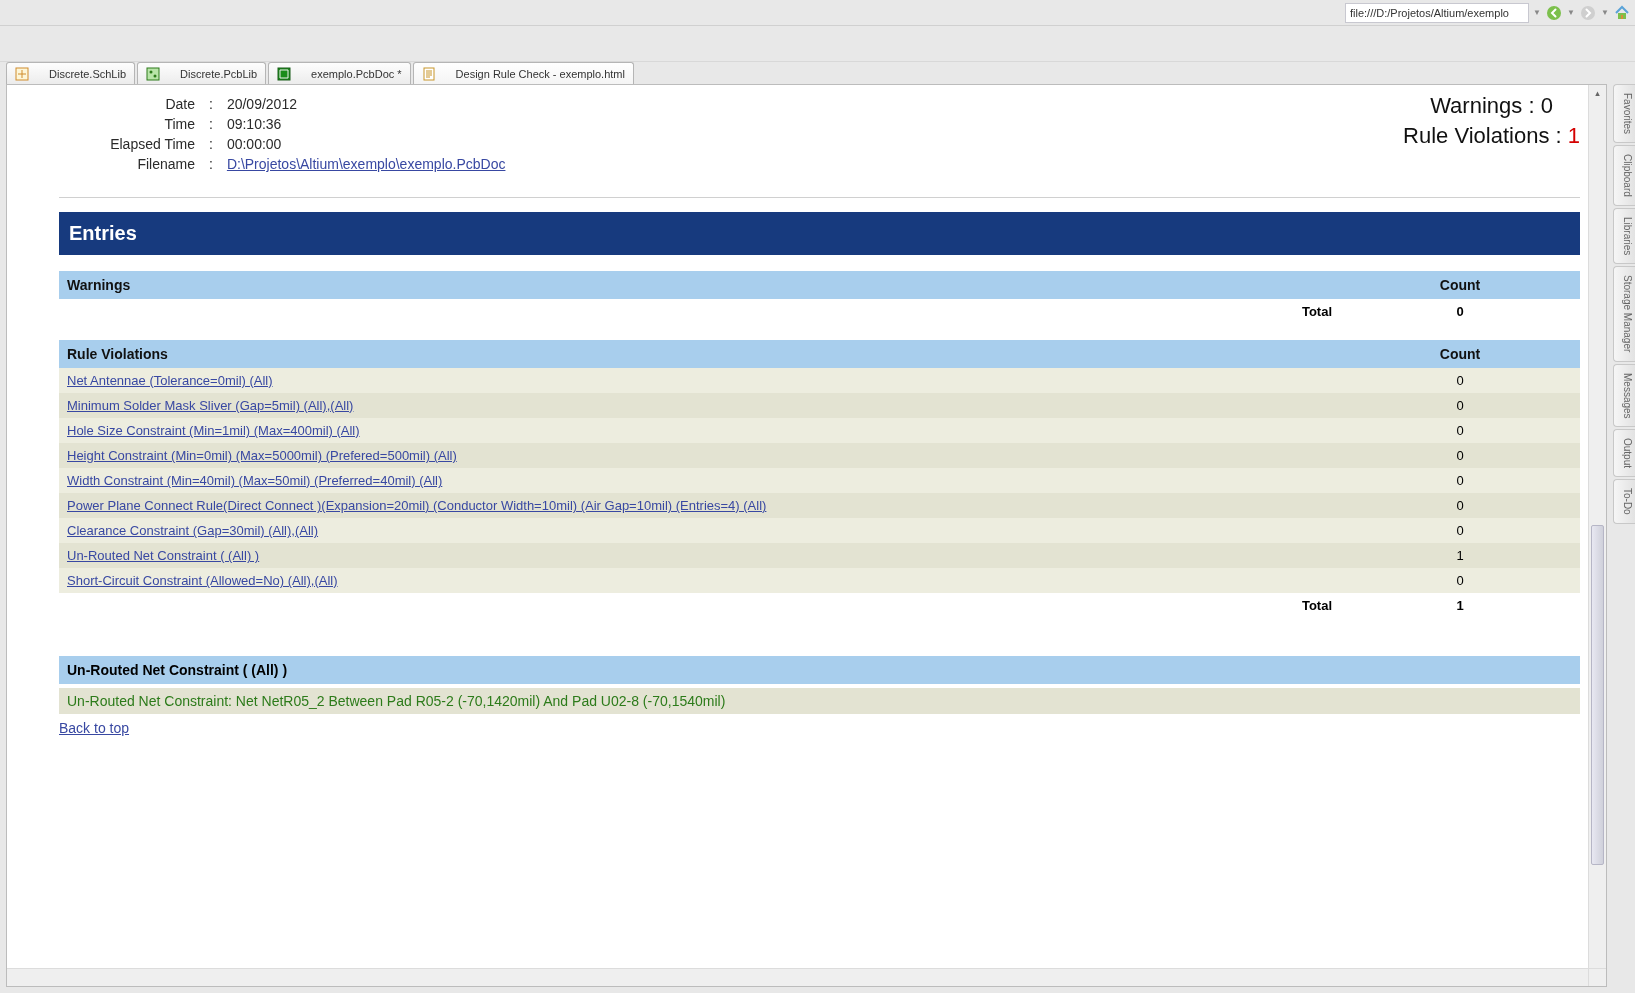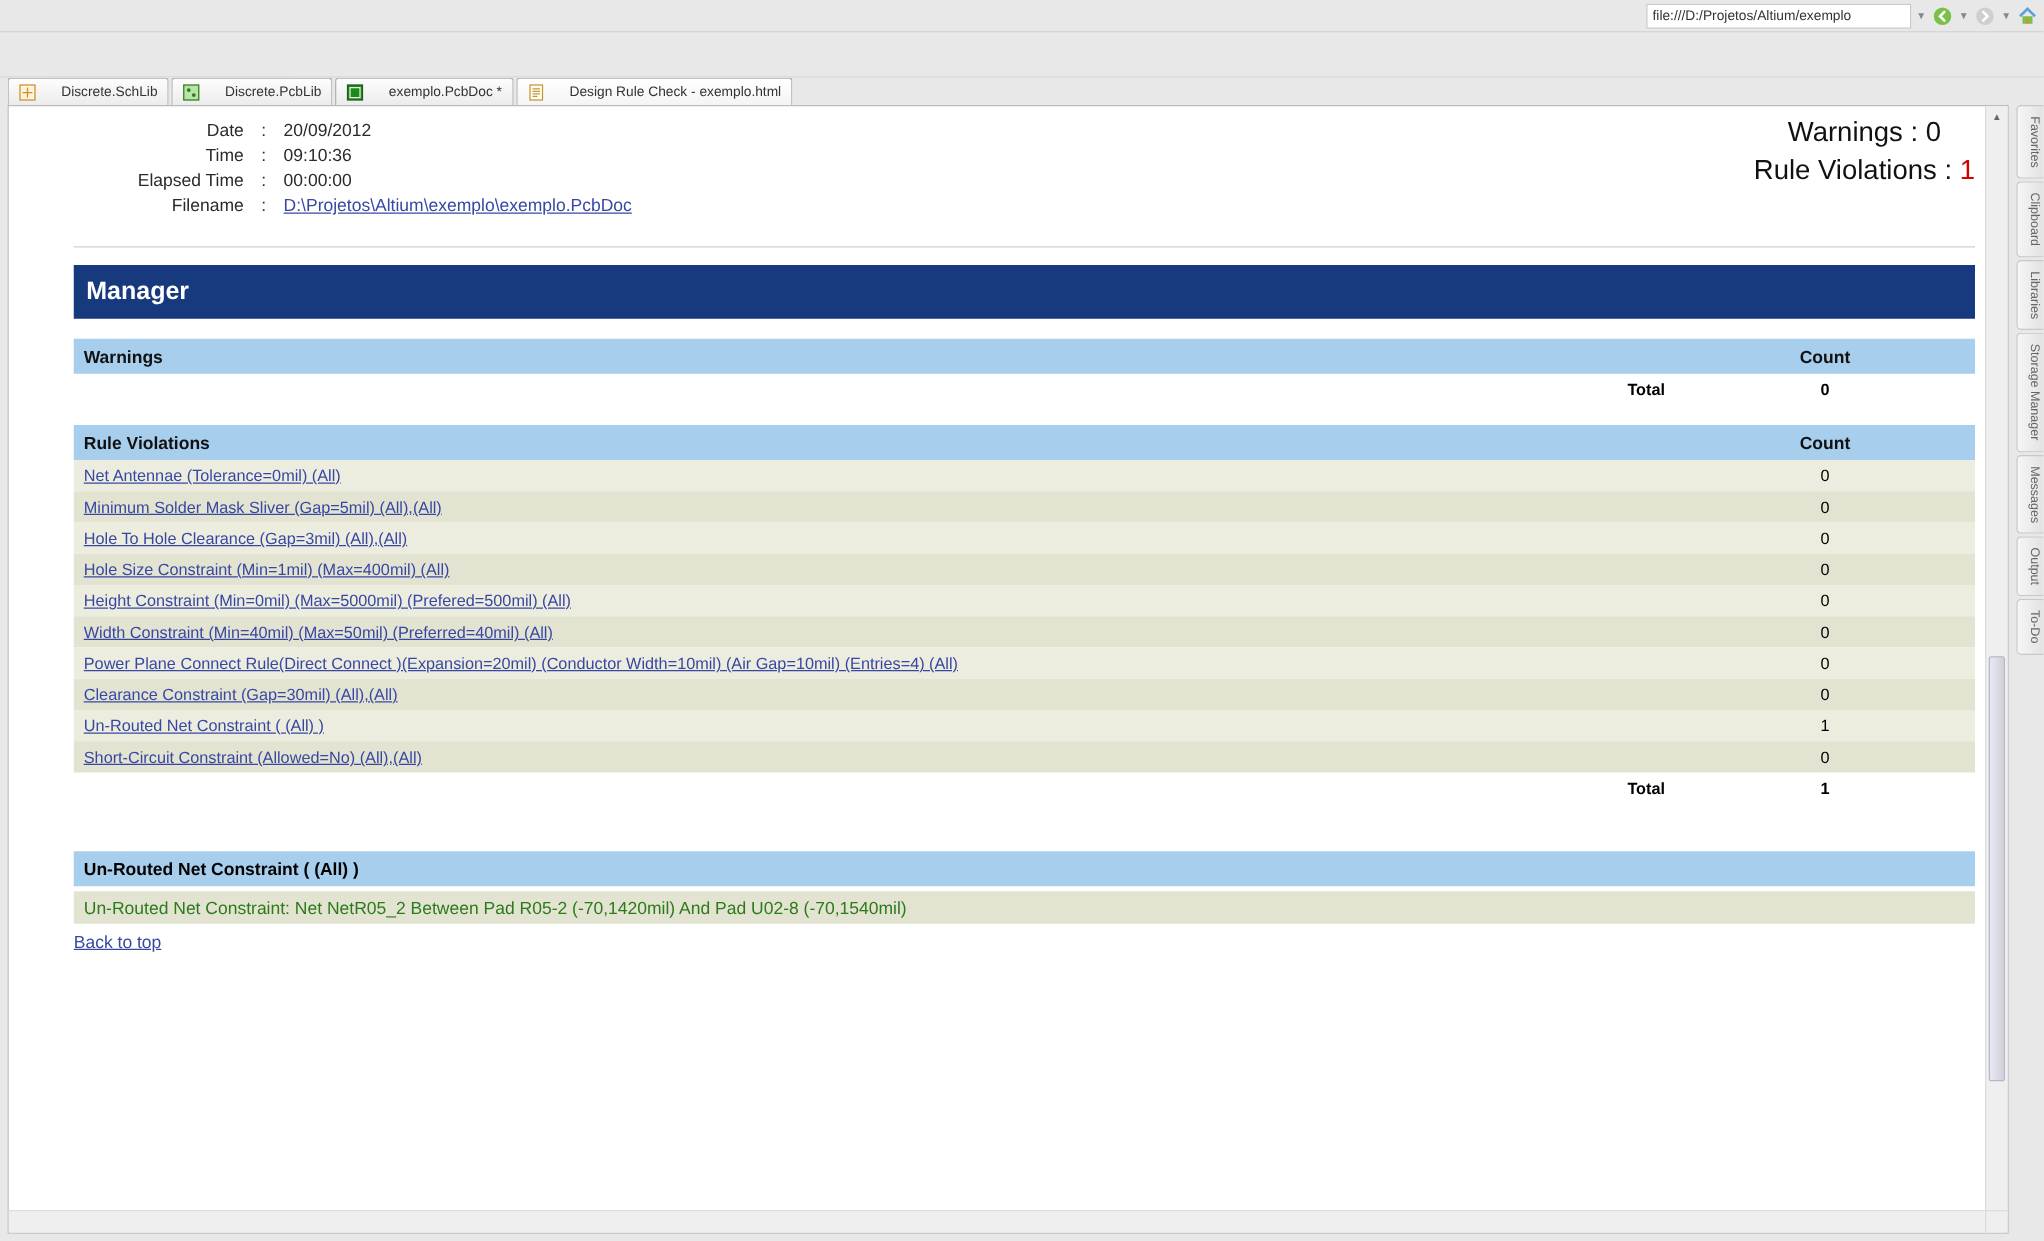--- a/index.html
+++ b/index.html
@@ -2,21 +2,21 @@
 <html><head>
 <meta charset="utf-8">
 <style>
 * { box-sizing: border-box; margin: 0; padding: 0; }
 html, body { width: 100%; height: 100%; background: #e8e8e8; font-family: Verdana, Tahoma, sans-serif; font-size: 12px; overflow: hidden; }
 
 .outer { width: 1635px; height: 993px; position: relative; background: #e8e8e8; }
 
 
 .addressbar { position: absolute; top: 0; left: 0; right: 0; height: 26px; display: flex; justify-content: flex-end; align-items: center; padding-right: 4px; gap: 4px; border-bottom: 1px solid #d0d0d0;}
-.address-input { width: 212px; height: 20px; background: #fff; border: 1px solid #c8c8d0; font-size: 11px; padding: 0 4px; color: #333; }
+.address-input { width: 184px; height: 20px; background: #fff; border: 1px solid #c8c8d0; font-size: 11px; padding: 0 4px; color: #333; }
 .nav-btn { width: 18px; height: 18px; display: flex; align-items:center; justify-content:center; border-radius:50%; }
 .nav-back svg, .nav-fwd svg { width:16px; height:16px; }
 .nav-caret { width: 8px; height: 18px; display:flex; align-items:center; justify-content:center; font-size:8px; color:#888; }
 .home-icon { width:18px; height:18px; display:flex; align-items:center; justify-content:center;}
 .home-icon svg { width:16px; height:16px; }
 
 
 .toolbar-strip { position: absolute; top: 26px; left: 0; right:0; height: 36px; background: #e8e8e8; border-bottom: 1px solid #d8d8d8;}
 
 
@@ -192,21 +192,21 @@
             <div class="stat-rv">
               <span>Rule Violations :</span>
               <span class="stat-rv-value">1</span>
             </div>
           </div>
         </div>
       </div>
 
       <hr class="hr">
 
-      <div class="summary-bar">Manager</div>
+      <div class="summary-bar">Entries</div>
 
       <table class="section-table">
         <tbody>
             <tr>
           <th>Warnings</th>
           <th class="count">Count</th>
         </tr>
         <tr>
           <td class="total-label">Total</td>
           <td class="total-val">0</td>
@@ -219,24 +219,20 @@
             <tr>
           <th>Rule Violations</th>
           <th class="count">Count</th>
         </tr>
         <tr class="data">
               <td><a>Net Antennae (Tolerance=0mil) (All)</a></td>
               <td class="count-cell">0</td>
             </tr>
         <tr class="data">
               <td><a>Minimum Solder Mask Sliver (Gap=5mil) (All),(All)</a></td>
-              <td class="count-cell">0</td>
-            </tr>
-        <tr class="data">
-              <td><a>Hole To Hole Clearance (Gap=3mil) (All),(All)</a></td>
               <td class="count-cell">0</td>
             </tr>
         <tr class="data">
               <td><a>Hole Size Constraint (Min=1mil) (Max=400mil) (All)</a></td>
               <td class="count-cell">0</td>
             </tr>
         <tr class="data">
               <td><a>Height Constraint (Min=0mil) (Max=5000mil) (Prefered=500mil) (All)</a></td>
               <td class="count-cell">0</td>
             </tr>

